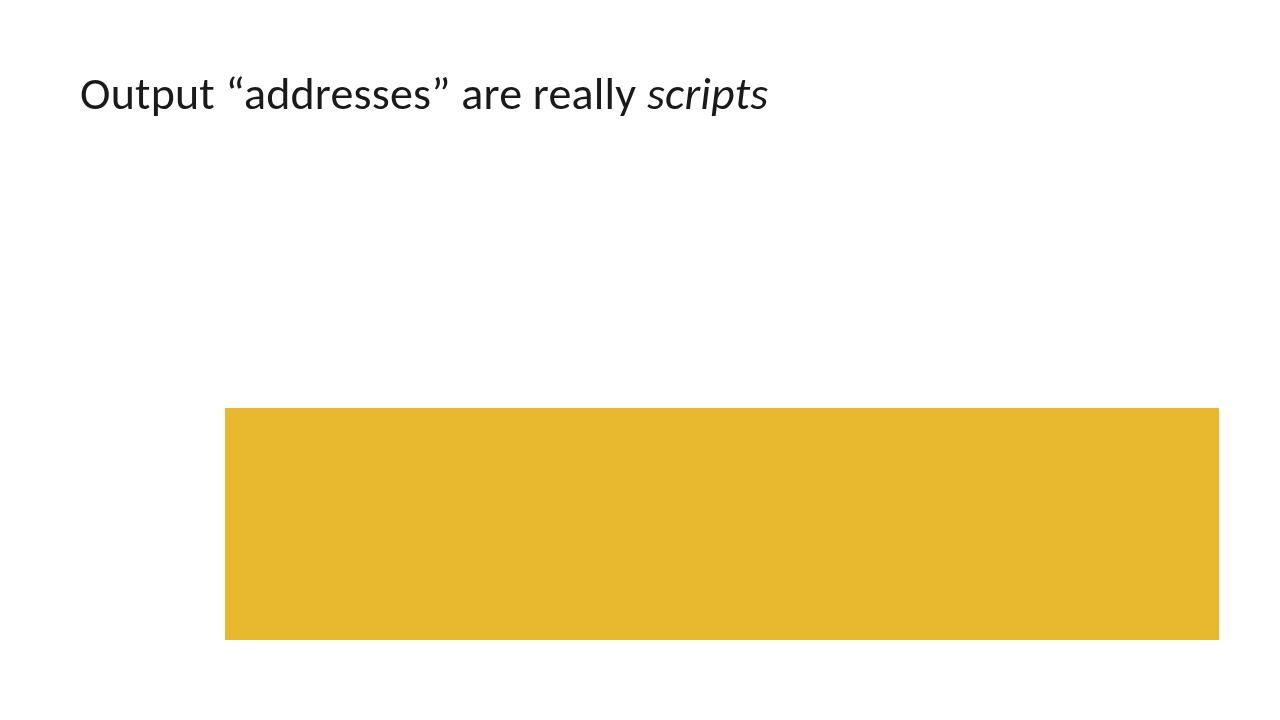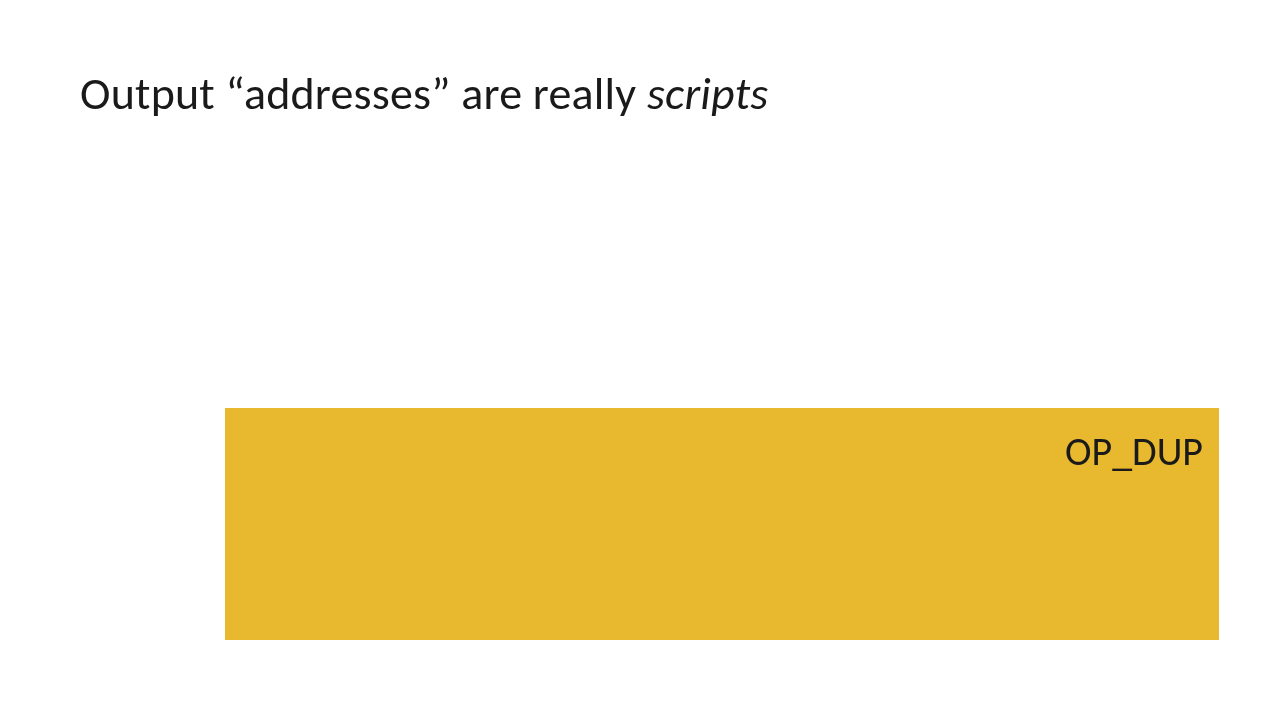--- a/index.html
+++ b/index.html
@@ -1,19 +1,18 @@
 <!DOCTYPE html>
 <html><head>
   <meta charset="utf-8">
   <style>
     * {
       margin: 0;
       padding: 0;
       box-sizing: border-box;
-      text-align: right;
     }
     body {
       width: 1280px;
       height: 720px;
       background: #ffffff;
       font-family: "Segoe UI", "Calibri", "Helvetica Neue", Arial, sans-serif;
       position: relative;
       overflow: hidden;
     }
     .slide-title {
@@ -46,14 +45,13 @@
     }
   </style>
 </head>
 <body>
 
 <div class="slide-title">
   <span>Output “addresses” are really </span><span class="italic">scripts</span>
 </div>
 
 <div class="code-box">
-  <div class="code-line">OP_DUP</div>
 </div>
 
 </body></html>

